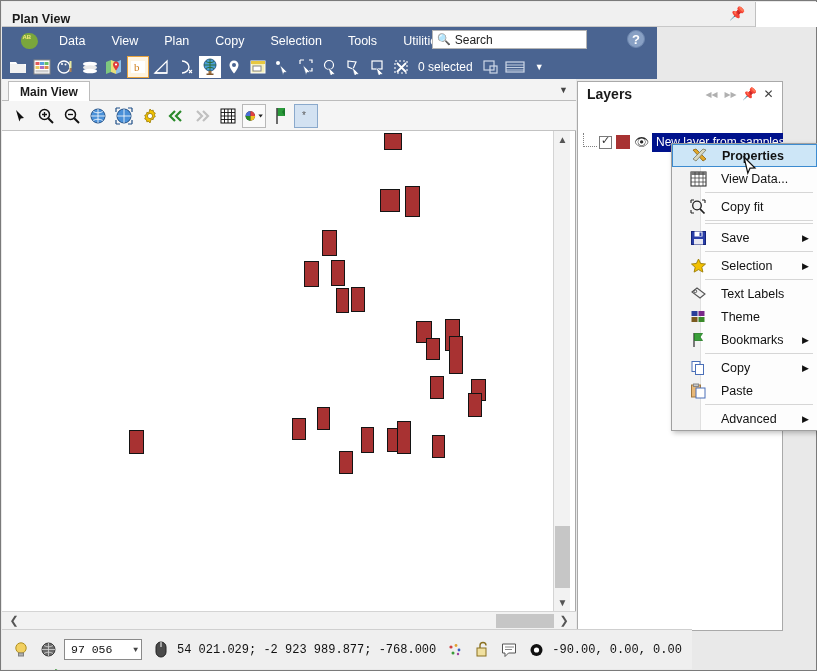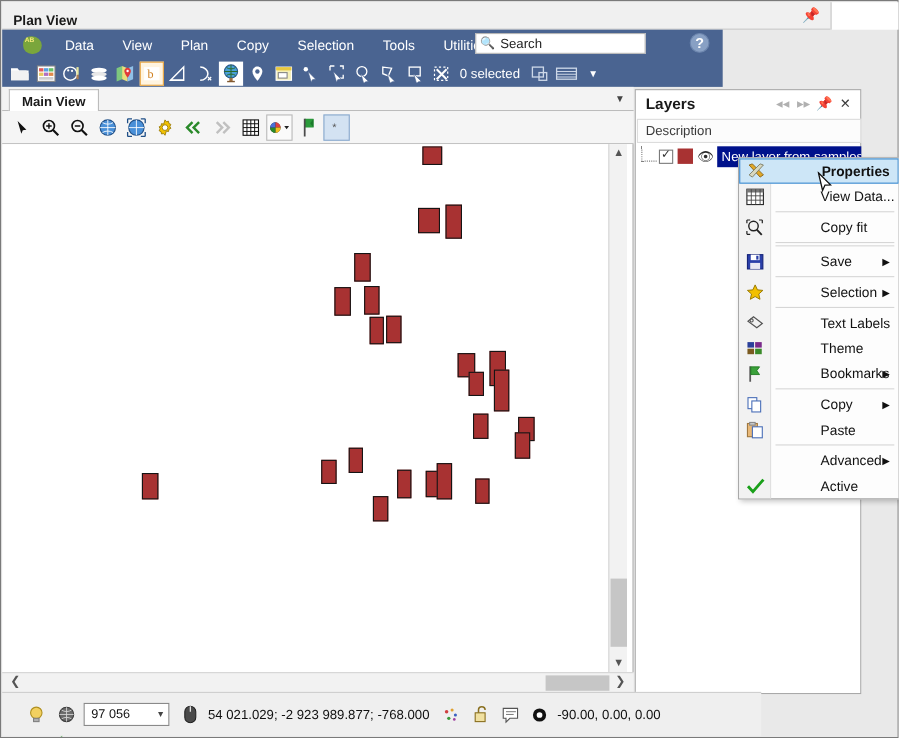--- a/index.html
+++ b/index.html
@@ -232,21 +232,21 @@
     background: #fdfdfd; border: 1px solid #a0a0a0;
     box-shadow: 2px 2px 5px rgba(0,0,0,0.25);
     z-index: 50;
   }
   .ctx-gutter {
     position: absolute; left: 0; top: 0; width: 29px; height: 100%;
     background: #f2f2f2; border-right: 1px solid #e0e0e0;
   }
   .ctx-item {
     position: relative; height: 23px; display: flex; align-items: center;
-    padding-left: 0; cursor: pointer; z-index: 2; gap: 37px;
+    padding-left: 12px; cursor: pointer; z-index: 2;
   }
   .ctx-item.selected {
     background: #cde6f7; border: 1px solid #3c8bd0; height: 23px;
   }
   .ctx-item .ico {
     width: 29px; height: 22px; display: flex; align-items: center; justify-content: center;
     flex: 0 0 auto;
   }
   .ctx-item .lbl {
     font-size: 12.5px; color: #111; padding-left: 8px;
@@ -260,21 +260,21 @@
   }
   .cursor-arrow {
     position: absolute; left: 742px; top: 155px; width: 14px; height: 20px; z-index: 60;
     pointer-events: none;
   }
 
   
   .statusbar {
     position: absolute; left: 1px; bottom: 1px; width: 690px; height: 40px;
     background: #efefef; border-top: 1px solid #cfcfcf;
-    display: flex; align-items: center; padding-left: 20px;
+    display: flex; align-items: center; padding-left: 8px; font-family: Liberation Mono, monospace;
   }
   .sb-ico { width: 22px; height: 22px; display:flex; align-items:center; justify-content:center;
             margin-right: 5px; cursor: pointer; flex: 0 0 auto; }
   .sb-combo {
     width: 78px; height: 21px; background: #fff; border: 1px solid #8a8a8a;
     display: flex; align-items: center; justify-content: space-between;
     padding: 0 3px 0 6px; font-size: 12px; color: #111; margin-right: 8px;
     flex: 0 0 auto; cursor: pointer;
   }
   .sb-combo .cv { font-size: 11.5px; }
@@ -601,21 +601,20 @@
 
   <div class="layers">
     <div class="layers-header">
       <span class="layers-title">Layers</span>
       <span class="lh-spacer"></span>
       <span class="lh-btn dim">◂◂</span>
       <span class="lh-btn dim">▸▸</span>
       <span class="lh-btn">📌</span>
       <span class="lh-btn">✕</span>
     </div>
-    <div class="desc-bar">Description</div>
     <div class="layer-row">
       <span class="tree"></span>
       <span class="chk"></span>
       <span class="swatch"></span>
       <span class="eye">👁</span>
       <span class="lname">New layer from samples</span>
     </div>
   </div>
 
   <div class="ctxmenu" id="ctxmenu">
@@ -739,28 +738,20 @@
       <span class="lbl">Paste</span>
     </div>
     <div class="ctx-sep"></div>
 
     <div class="ctx-item">
       <span class="ico"></span>
       <span class="lbl">Advanced</span>
       <span class="sub">▶</span>
     </div>
 
-    <div class="ctx-item">
-      <span class="ico">
-        <svg width="18" height="16" viewBox="0 0 18 16">
-            <path d="M2 8l4.5 5L16 2" fill="none" stroke="#1aa01a" stroke-width="2.6"></path>
-          </svg>
-      </span>
-      <span class="lbl">Active</span>
-    </div>
   </div>
 
   <div class="cursor-arrow">
     <svg width="14" height="21" viewBox="0 0 14 21">
         <path d="M1 1l11 11-5 .2-2.2 5z" fill="#fff" stroke="#111" stroke-width="1.2"></path>
       </svg>
   </div>
 
   <div class="statusbar">
     <span class="sb-ico">

